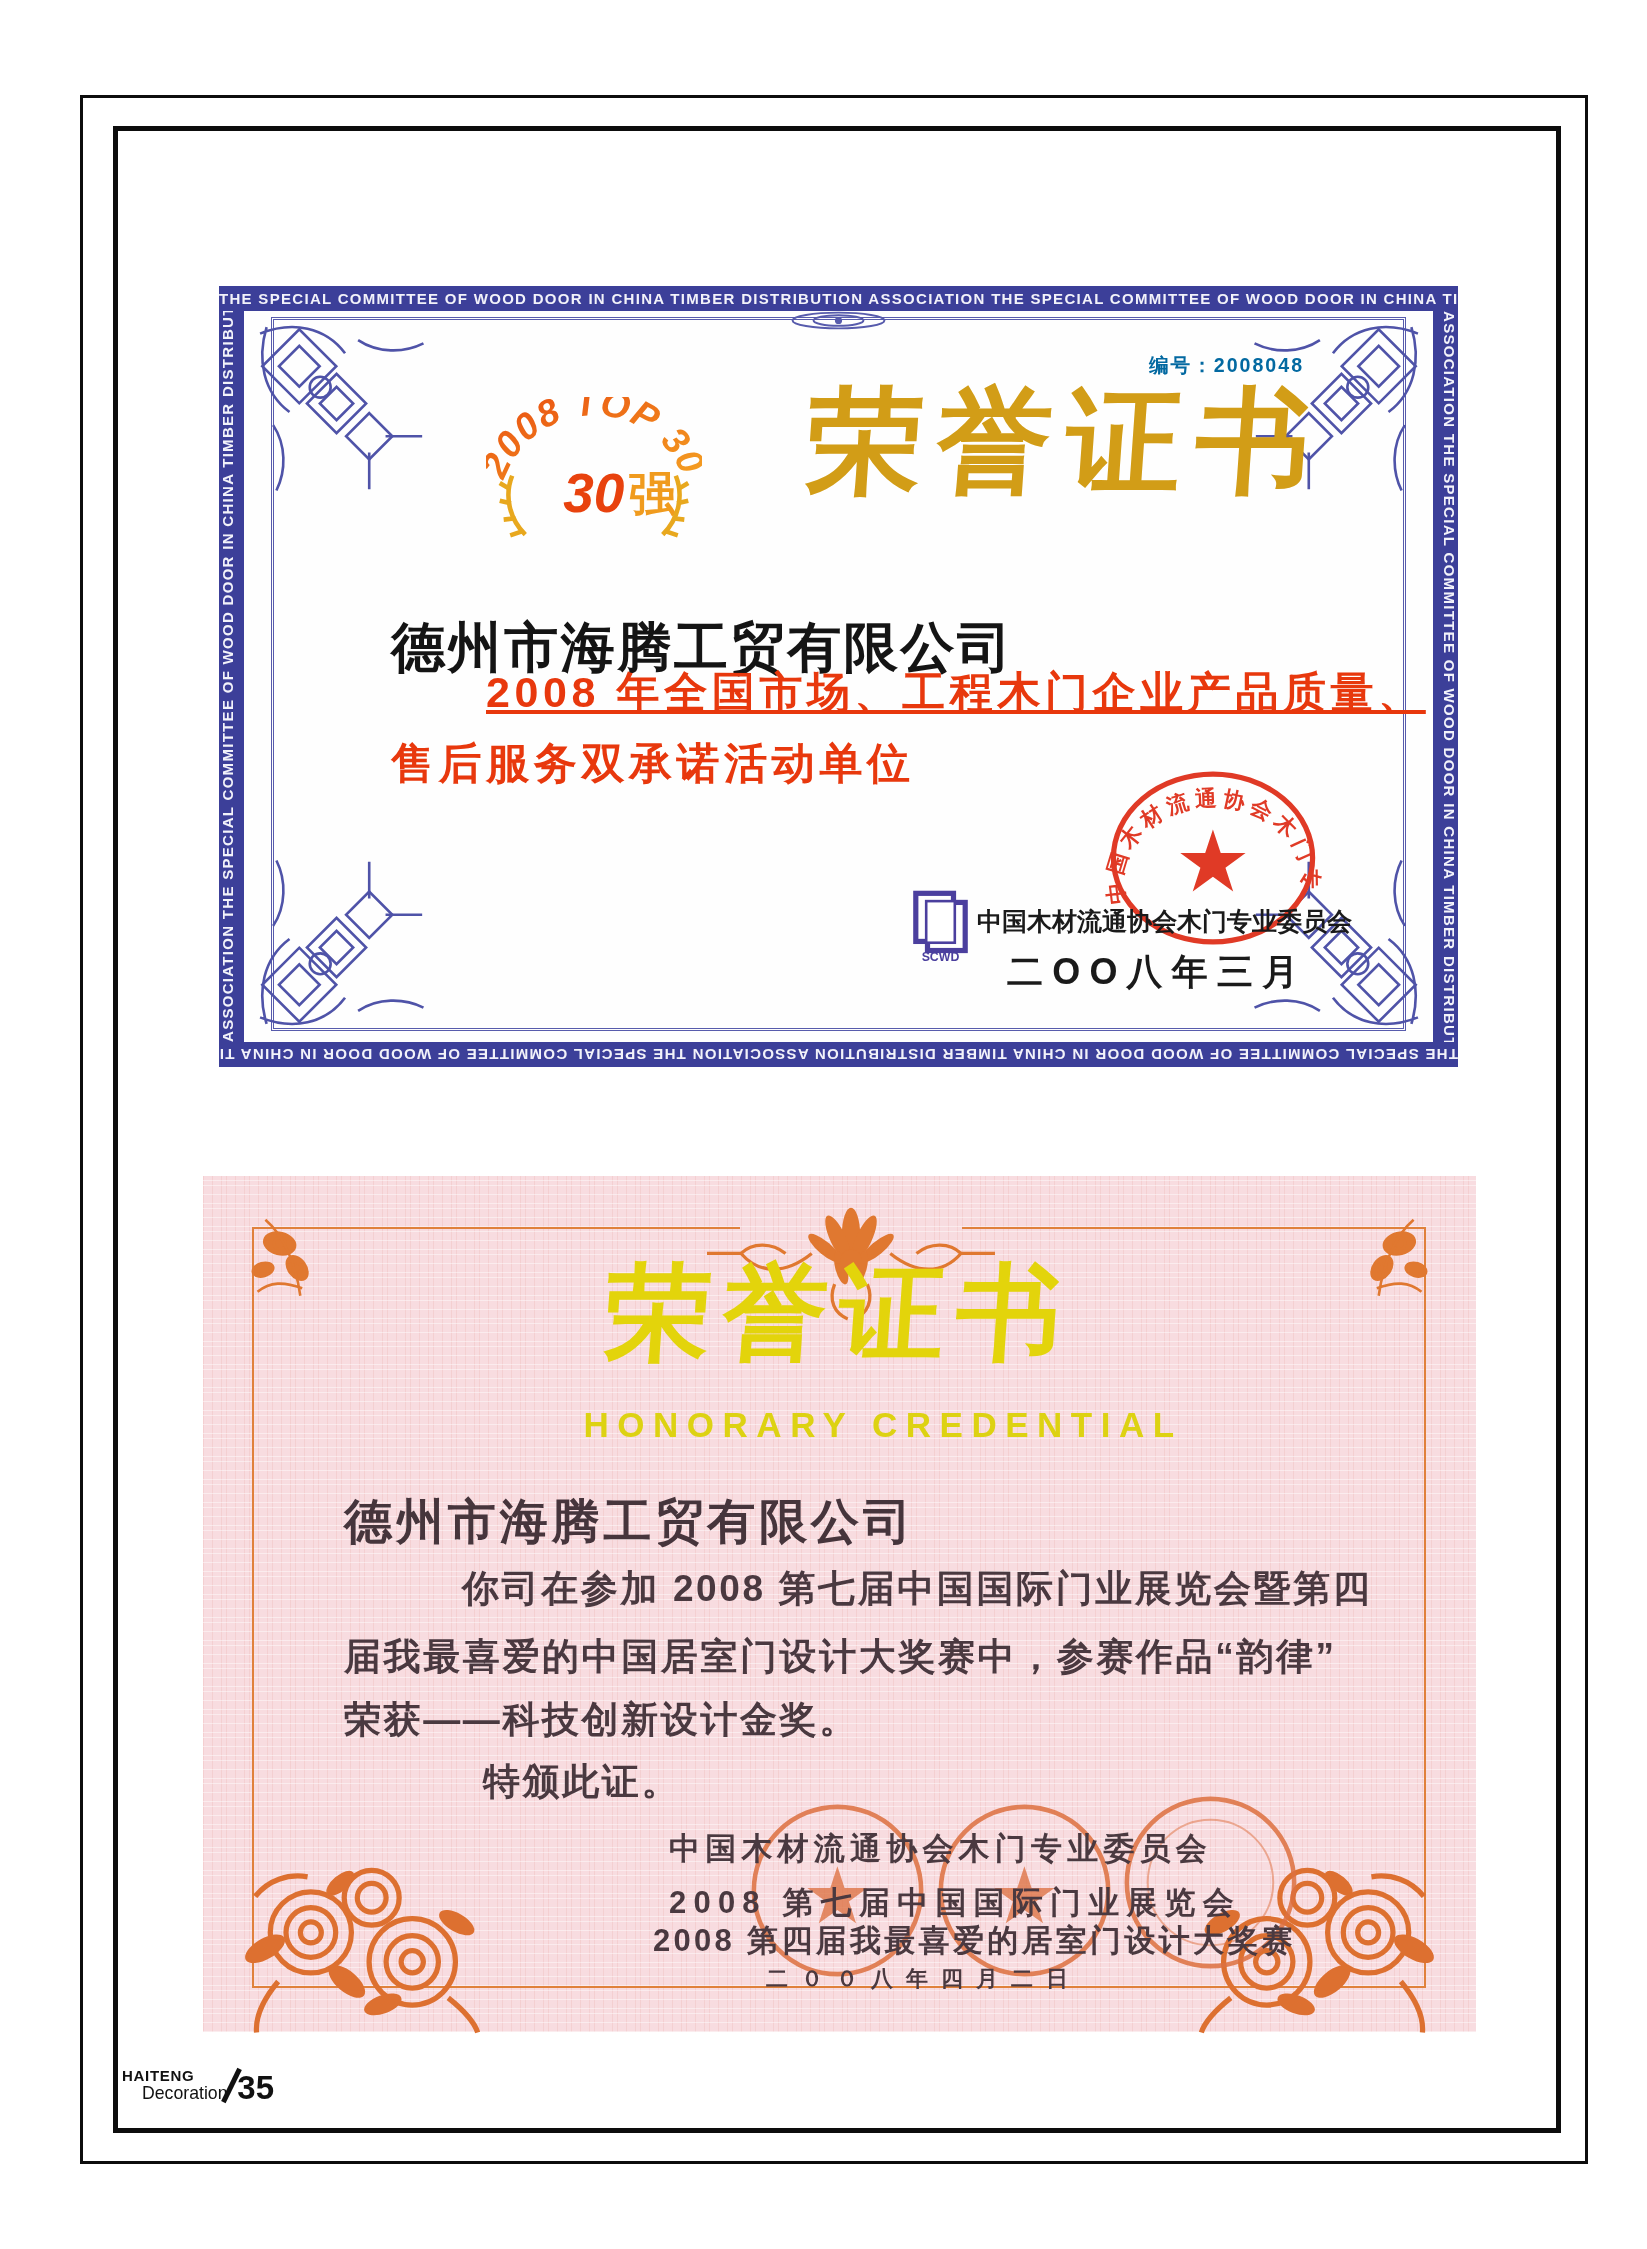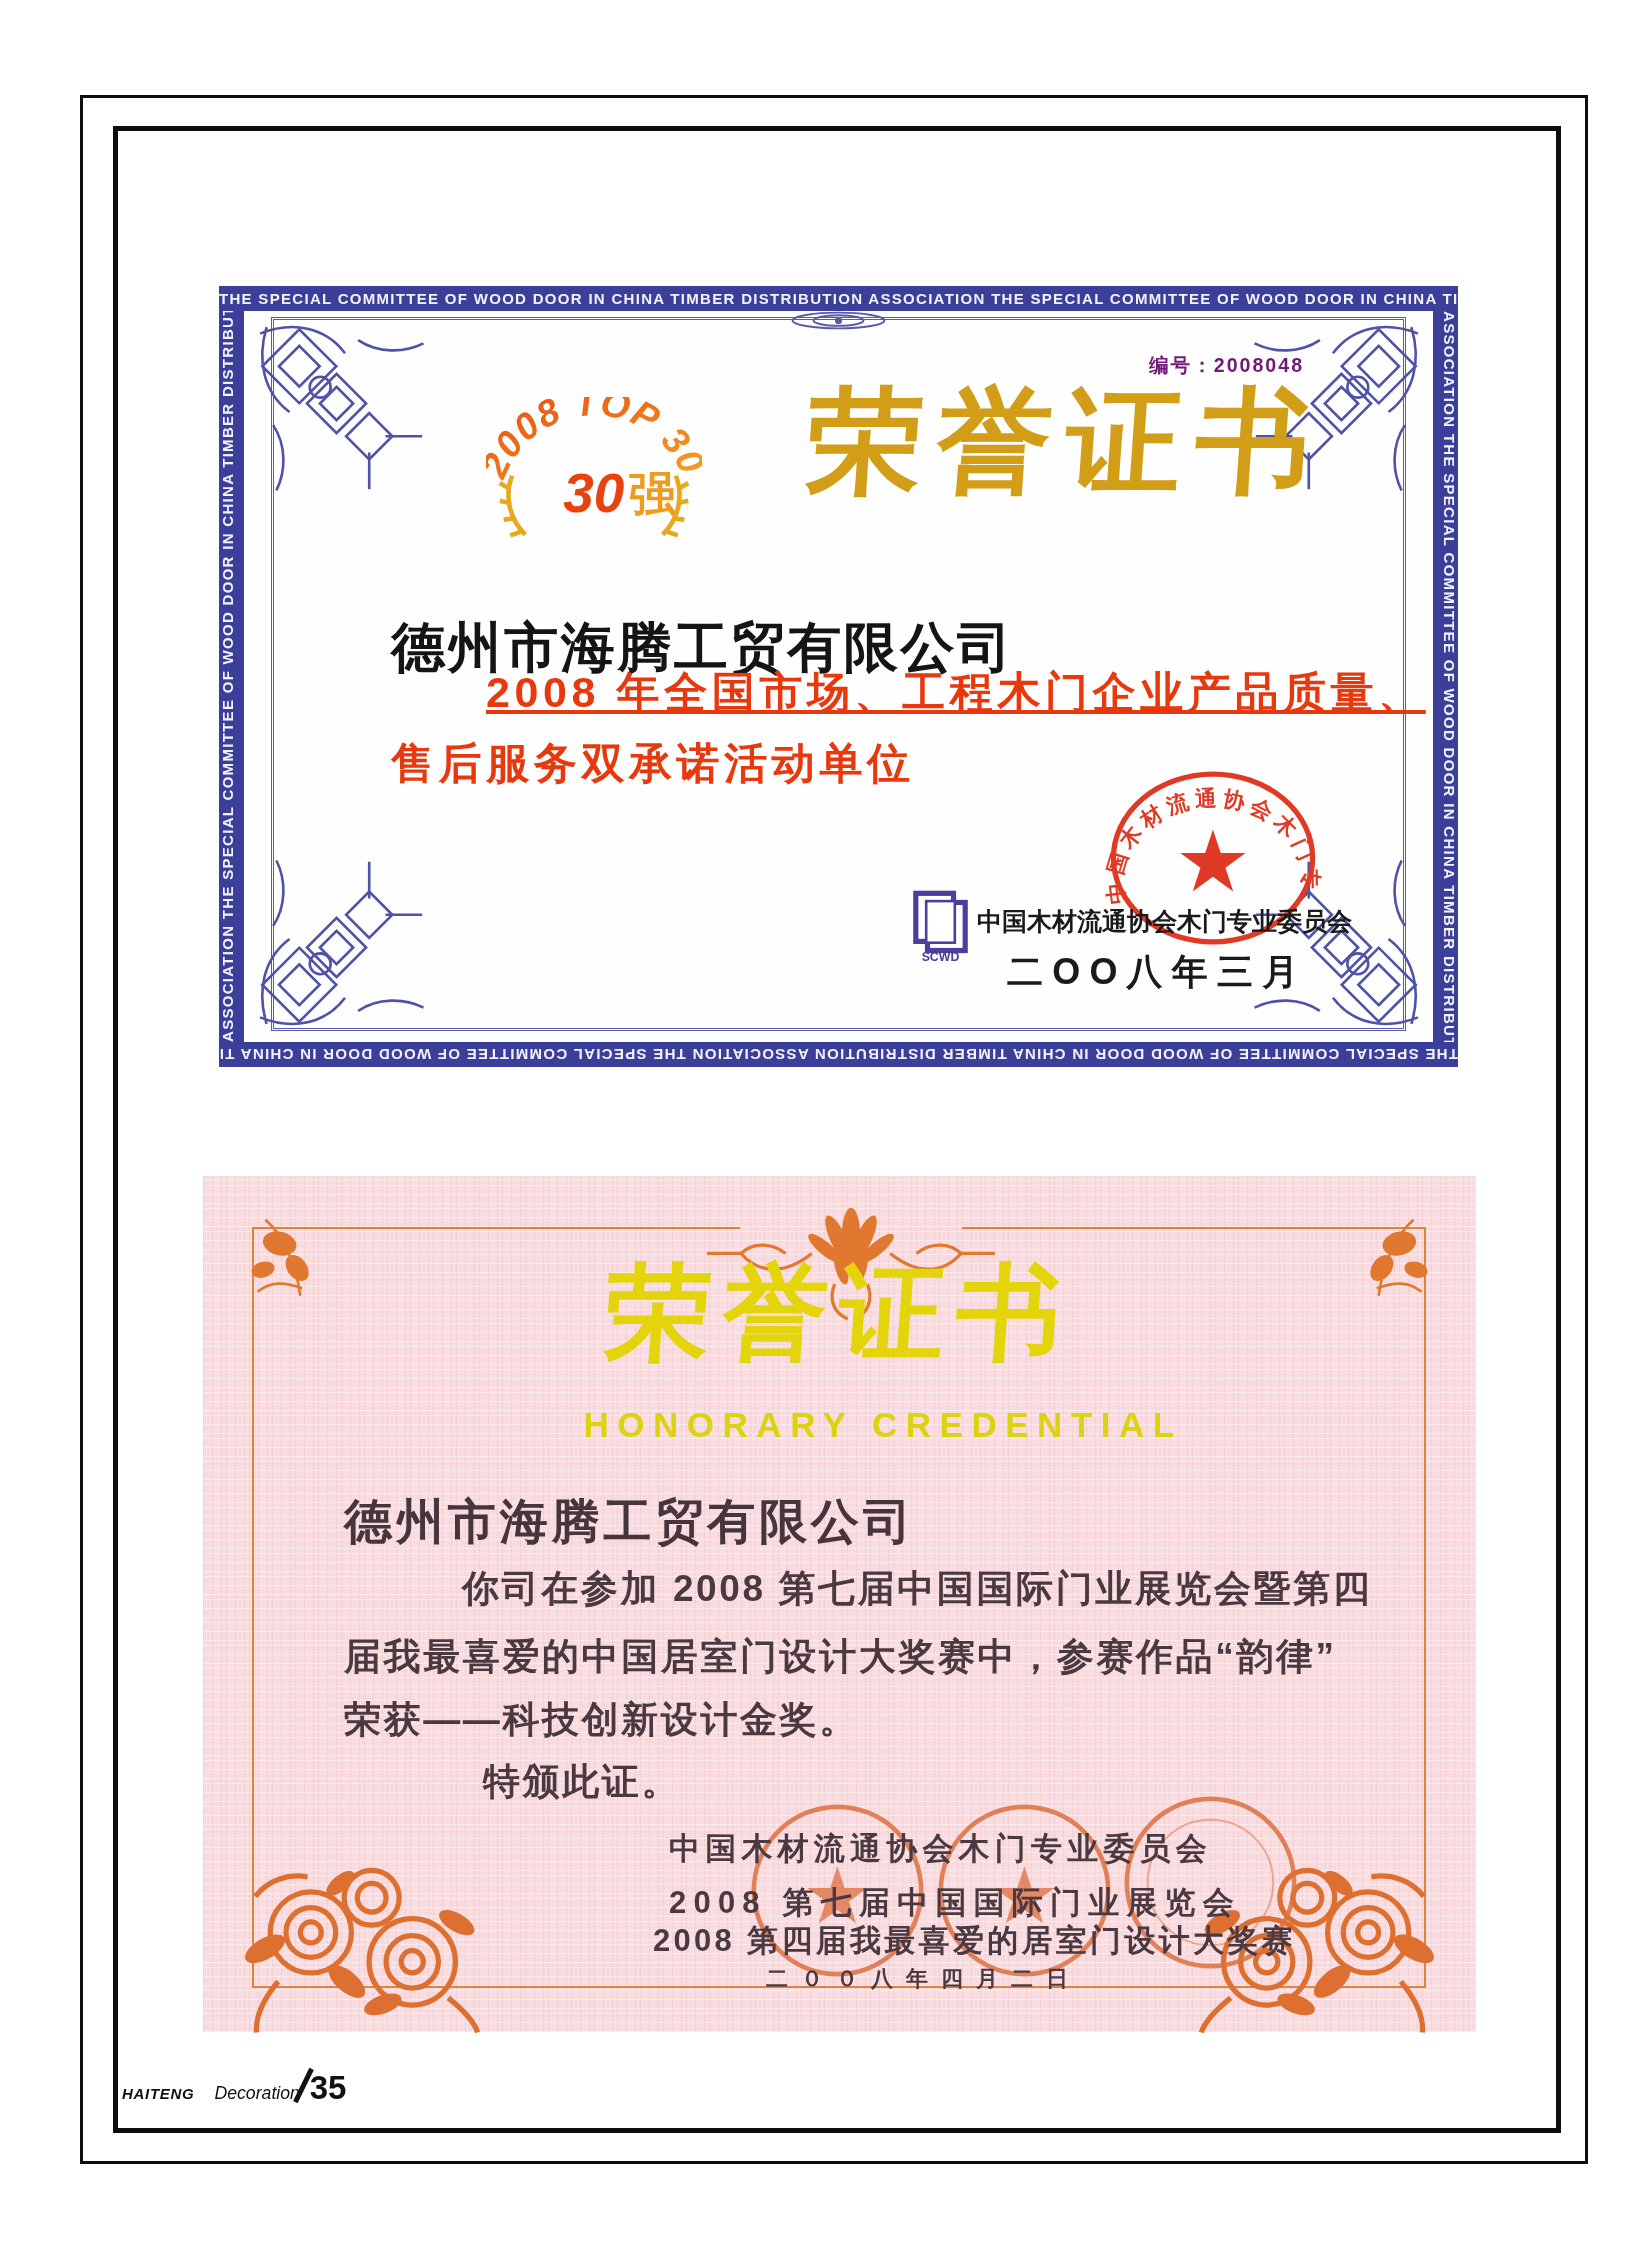--- a/index.html
+++ b/index.html
@@ -18,21 +18,21 @@
   .band-v{top:25px;height:731px;width:25px;font-size:15px;letter-spacing:1.3px;text-align:center;}
   #band-bottom{transform:rotate(180deg);}
   .vtext{writing-mode:vertical-rl;height:100%;width:100%;}
   .vflip{transform:rotate(180deg);}
   #cert1-innerline{left:52px;top:31px;right:52px;bottom:36px;border:3.3px double #575bac;}
   .corner1{width:183px;height:183px;}
   .c1-tl{left:27.5px;top:27.5px;}
   .c1-tr{right:27.5px;top:27.5px;transform:scaleX(-1);}
   .c1-bl{left:27.5px;bottom:30px;transform:scaleY(-1);}
   .c1-br{right:27.5px;bottom:30px;transform:scale(-1,-1);}
-  #cert1-serial{left:930px;top:66px;font-size:19.6px;font-weight:bold;color:#701a75;letter-spacing:2px;}
+  #cert1-serial{left:930px;top:66px;font-size:19.6px;font-weight:bold;color:#0369a1;letter-spacing:2px;}
   #cert1-title{left:458px;top:97px;width:779px;text-align:center;font-family:"DejaVu Serif",serif;
                font-size:115px;font-weight:bold;color:#d29d17;letter-spacing:14.4px;line-height:1;
                transform:skewX(-4deg);}
   #cert1-company{left:172px;top:326px;font-size:54px;font-weight:bold;color:#141414;letter-spacing:2.6px;}
   .redline{font-size:43px;font-weight:bold;color:#e8380d;letter-spacing:4.6px;}
   #cert1-red1{left:267px;top:378px;text-decoration:underline;}
   #cert1-red2{left:172px;top:429px;margin-top:20px;}
   #cert1-issuer{left:758px;top:619px;font-size:25px;font-weight:bold;color:#1a1a1a;}
   #cert1-date{left:788px;top:662px;font-size:36px;font-weight:bold;color:#1a1a1a;letter-spacing:9.2px;}
 
@@ -70,21 +70,21 @@
   .rose{width:314px;height:177px;}
   #rose-bl{left:13px;top:681px;}
   #rose-br{right:13px;top:681px;transform:scaleX(-1);}
   .sprig{width:131px;height:98px;}
   #sprig-tl{left:31px;top:47px;transform:rotate(14deg);}
   #sprig-tr{right:31px;top:47px;transform:scaleX(-1) rotate(14deg);}
   #bouquet{left:504px;top:0px;width:288px;height:151px;}
 
   
   #footer{left:122px;top:2067px;display:flex;align-items:flex-end;color:#111;}
-  #footer .brandcol{display:flex;flex-direction:row;align-items:center;line-height:1.05;font-style:italic;}
+  #footer .brandcol{display:flex;flex-direction:column;align-items:flex-start;line-height:1.05;}
   #footer-brand1{font-size:15px;font-weight:bold;letter-spacing:0.7px;}
   #footer-brand2{font-size:17.7px;margin-left:20px;}
   #footer-slash{width:4.6px;height:37px;background:#111;transform:rotate(26deg);margin:0 3.9px -1.3px 1.3px;}
   #footer-num{font-size:33px;font-weight:bold;line-height:.9;}
 </style>
 </head>
 <body>
 
 <div id="page">
 

